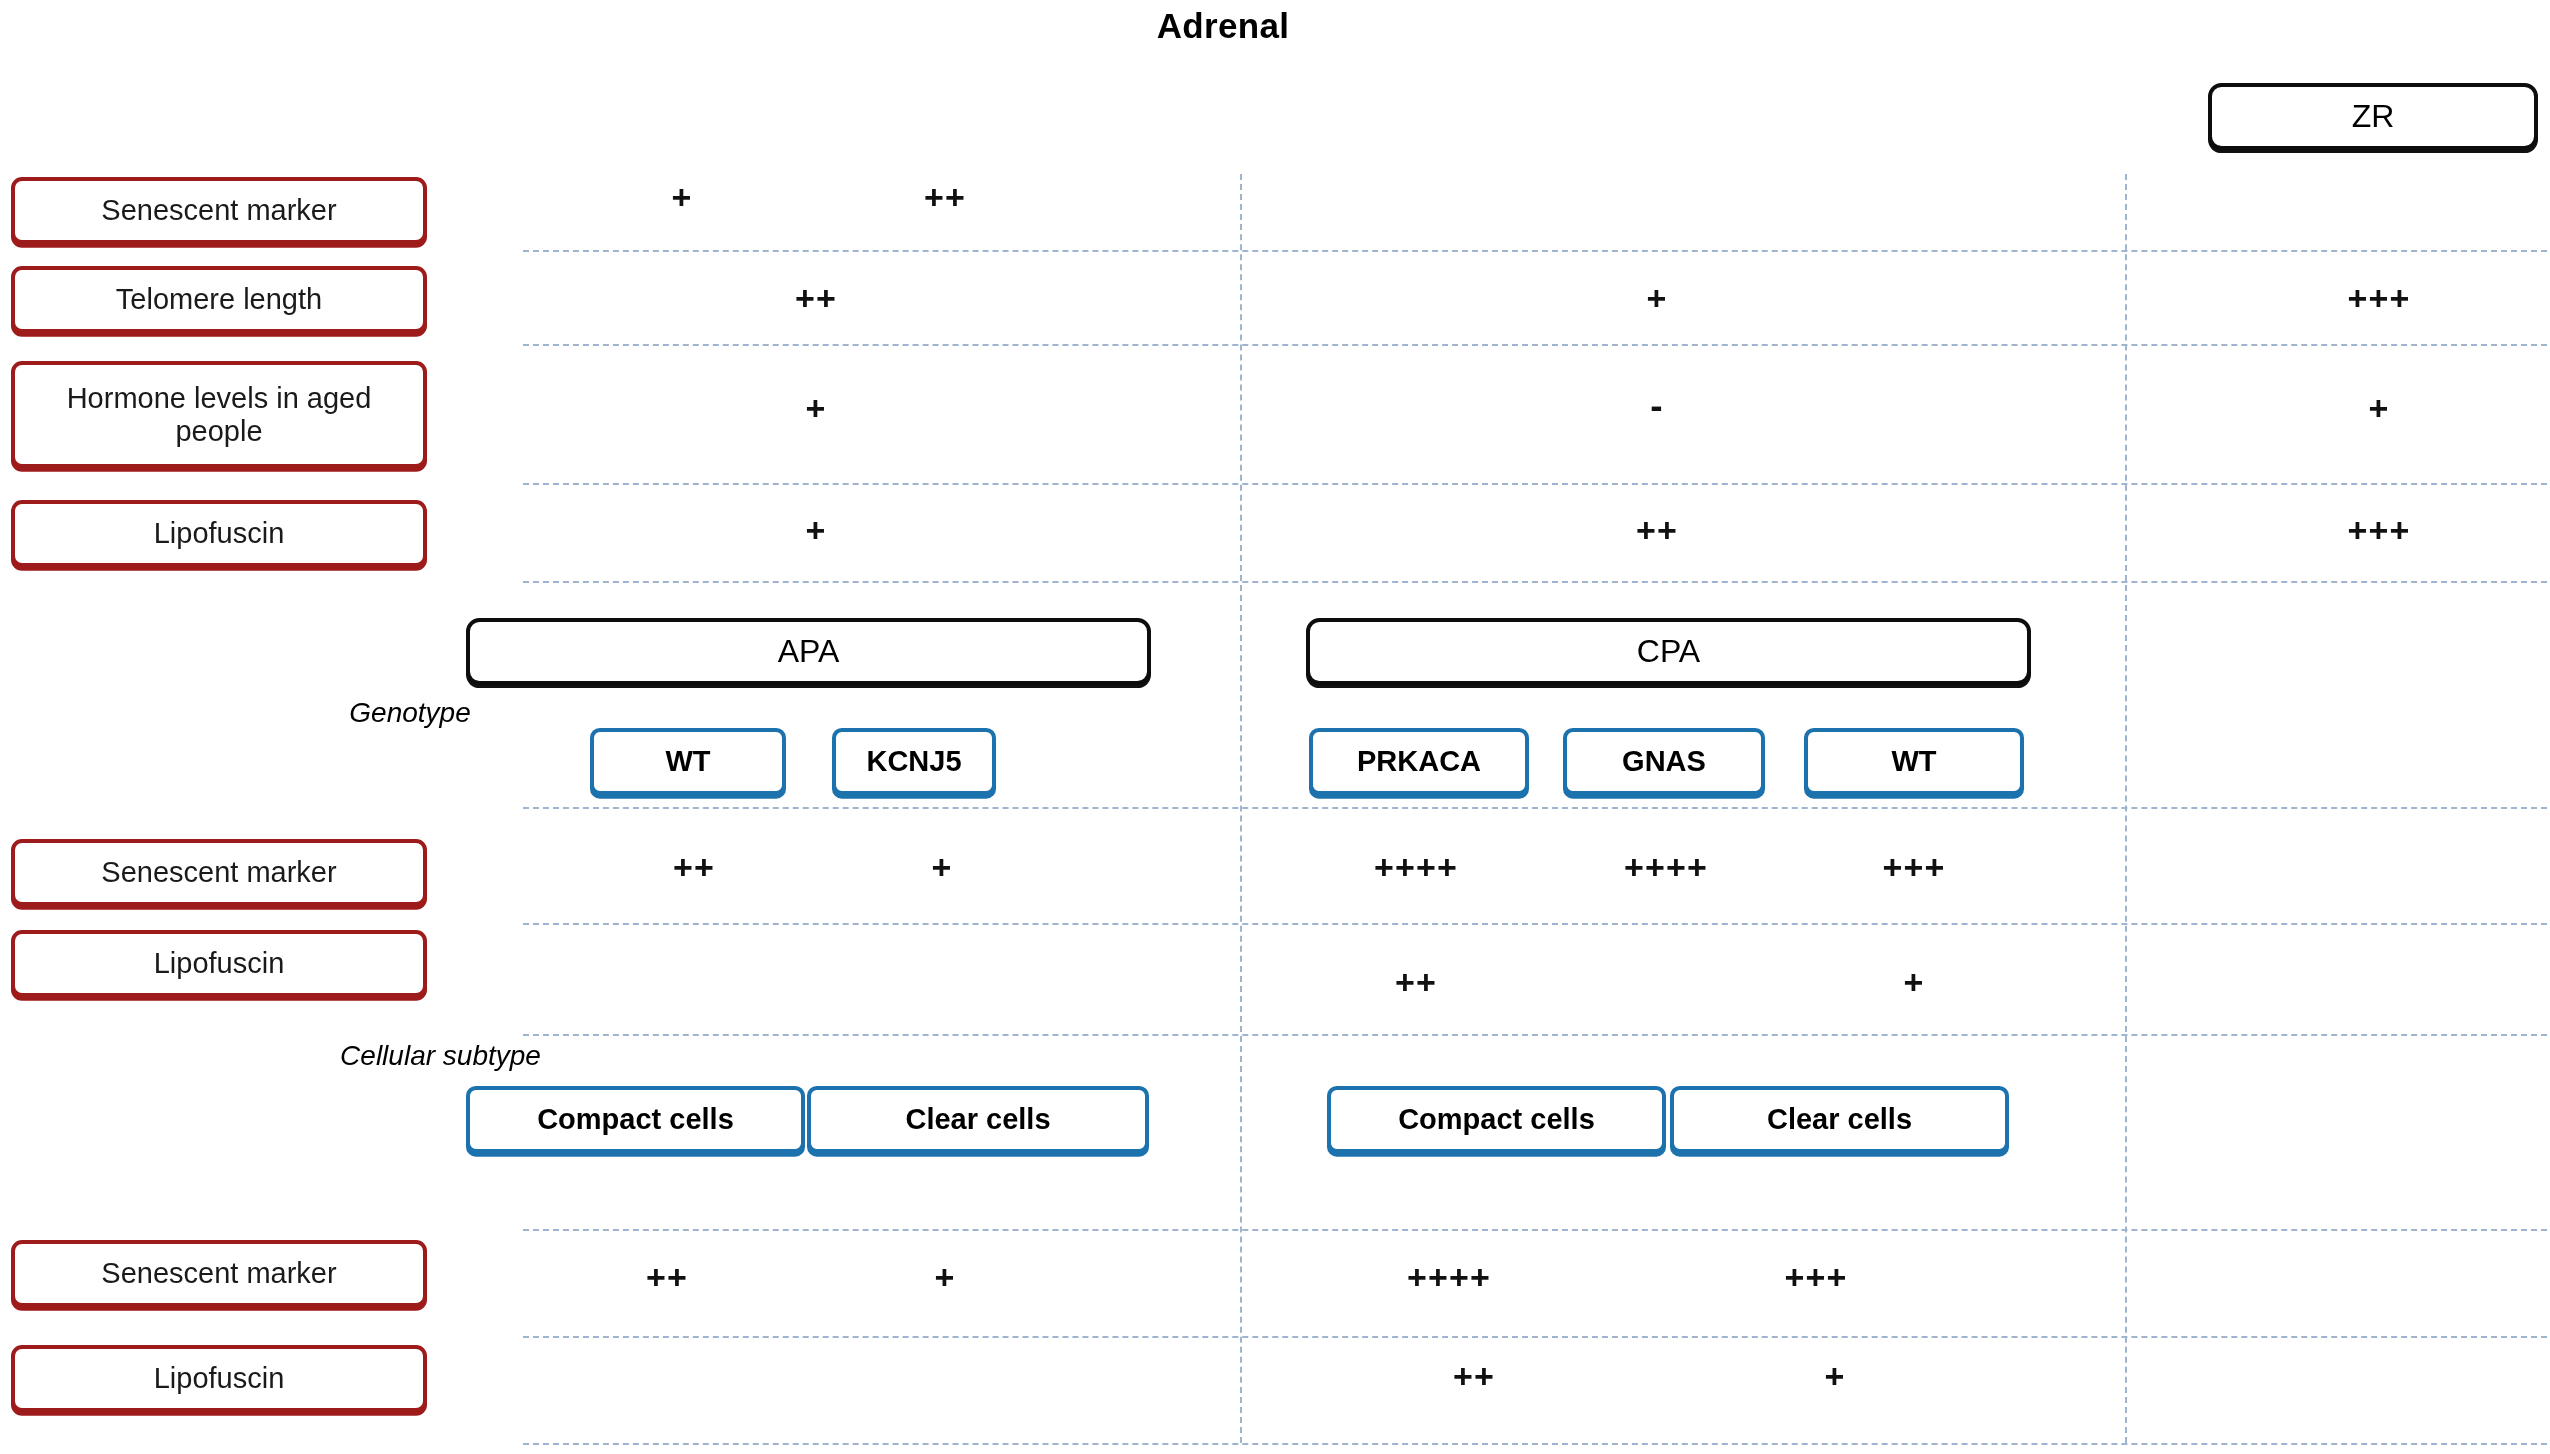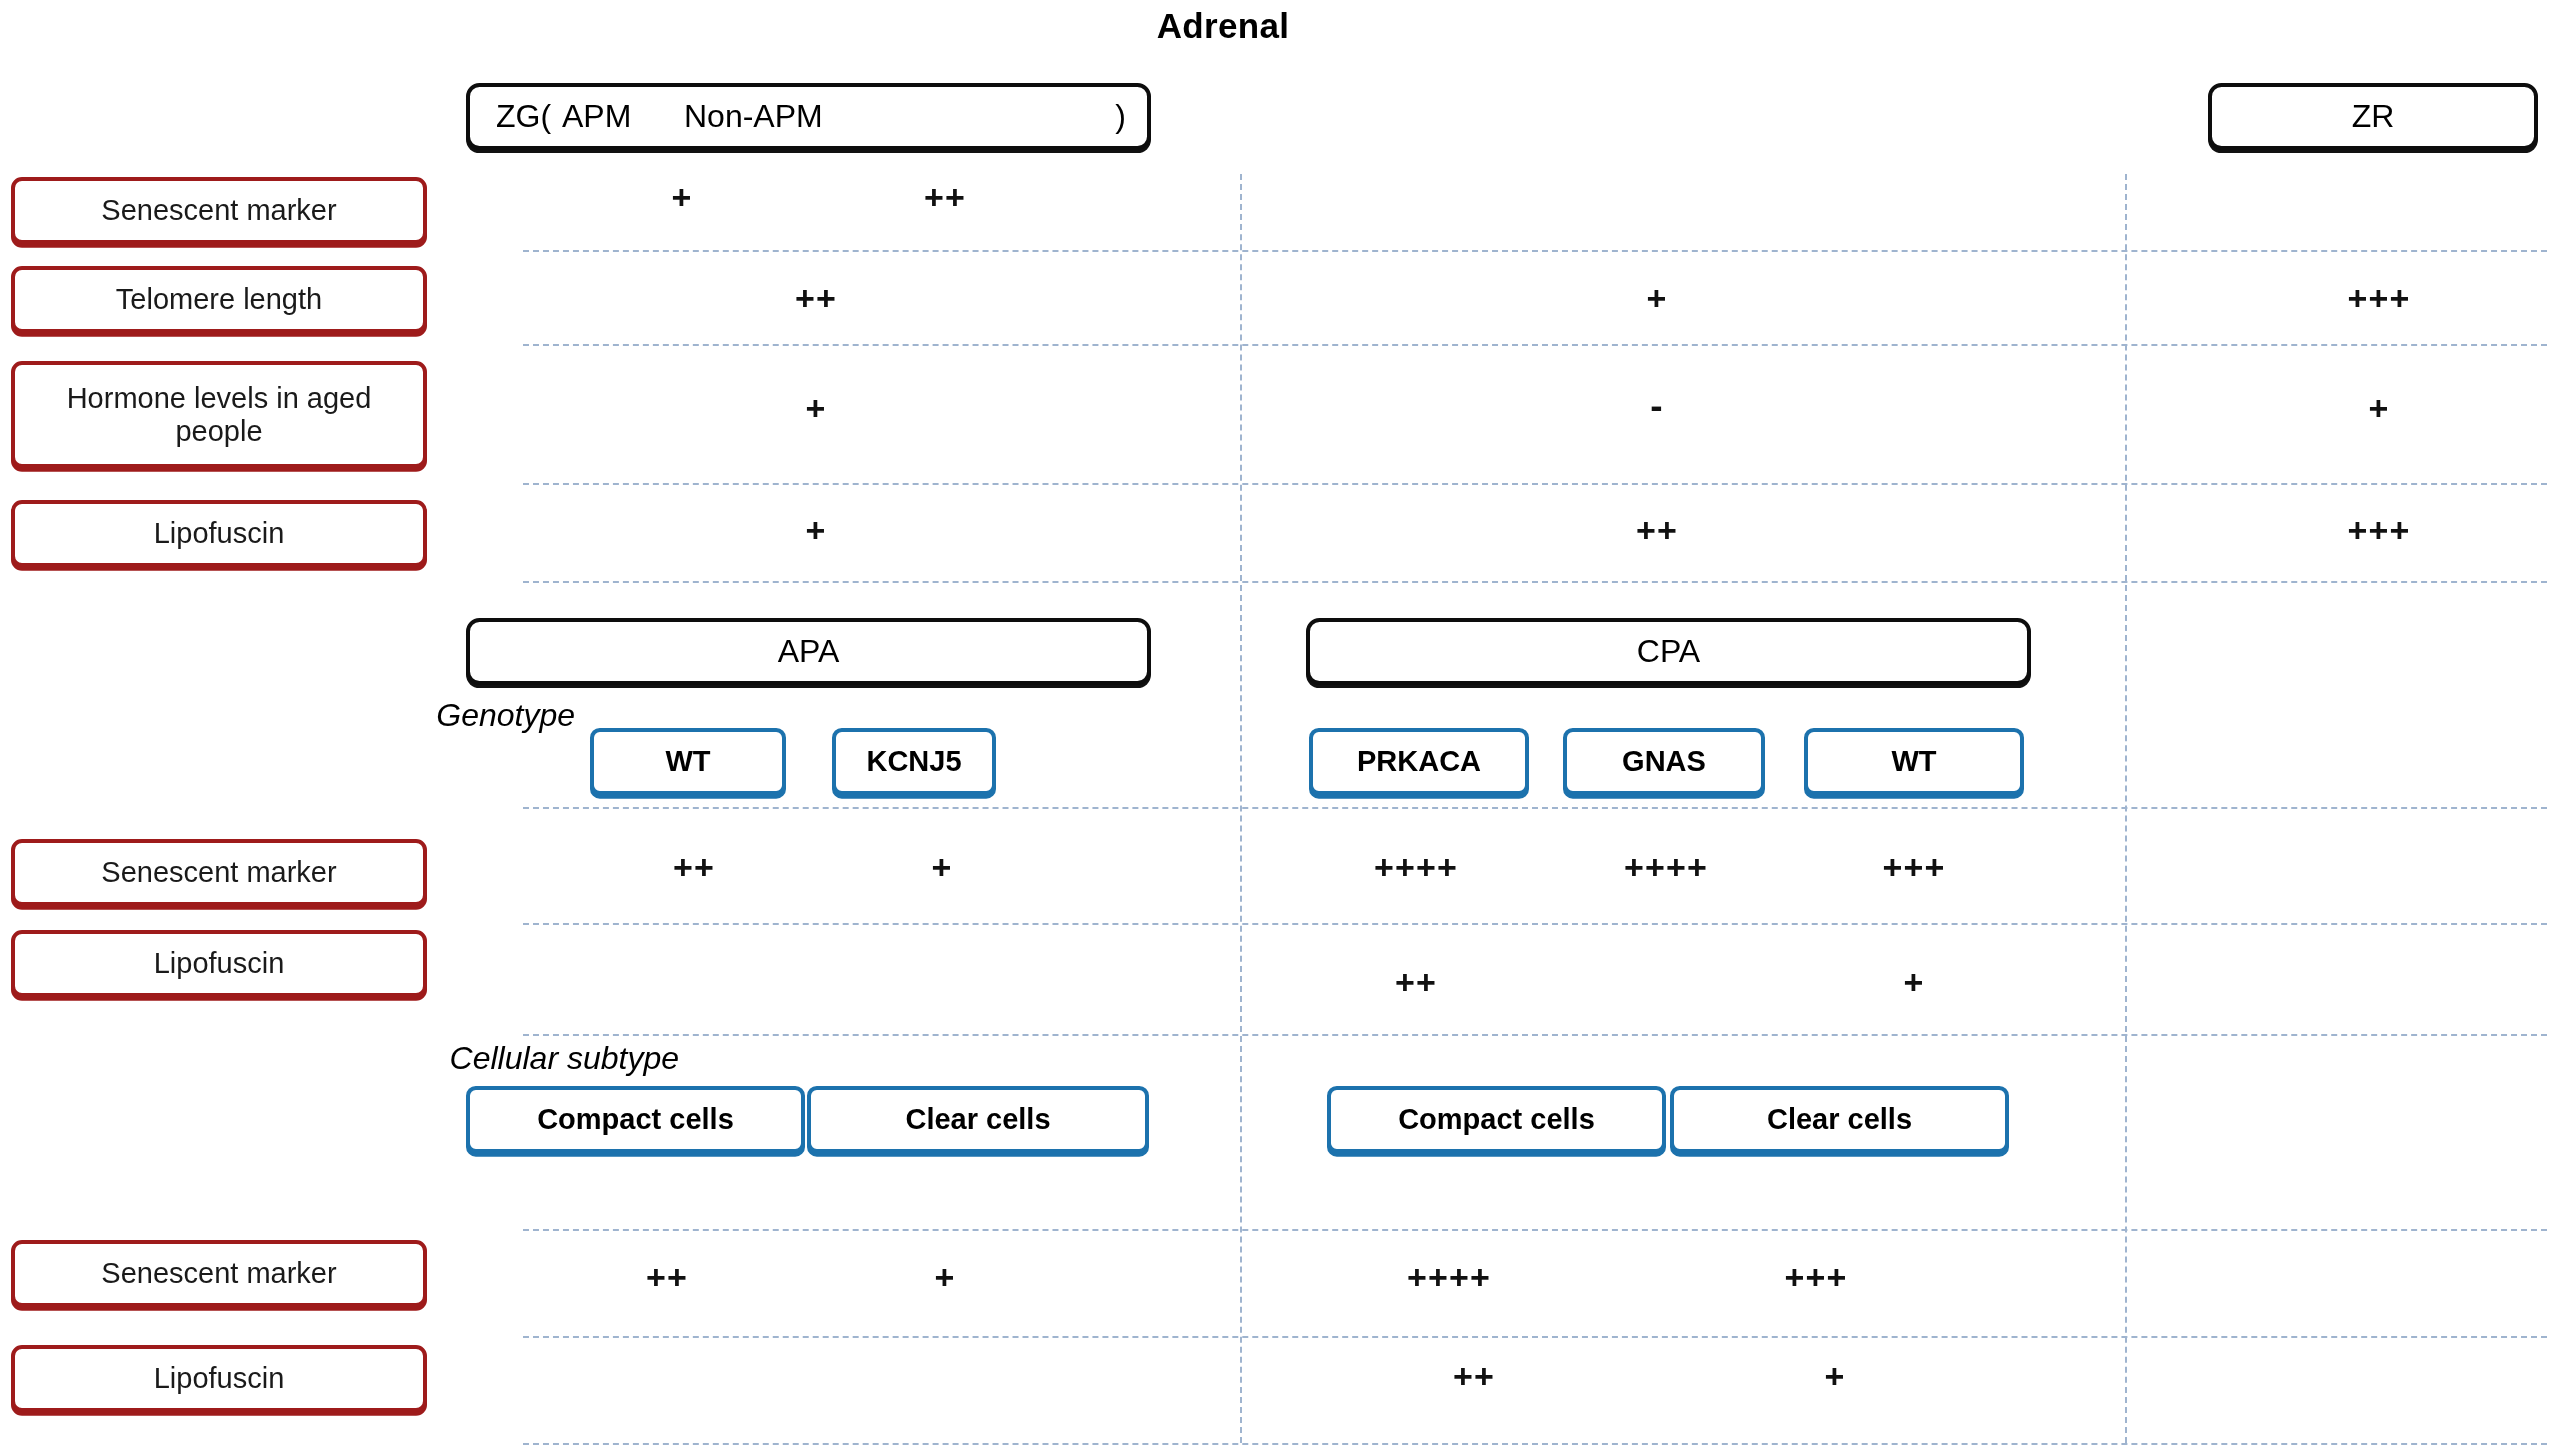--- a/index.html
+++ b/index.html
@@ -81,23 +81,23 @@
     color:#1a1a1a;
     font-size:29px;
     line-height:1.12;
     padding:0 8.6px;
     box-shadow:0 3.7px 0 0 #9e1b1b;
   }
 
   
   .cap{
     font-style:italic;
-    font-size:32px;
-    color:#000;
-    text-align:right;
+    font-size:28px;
+    color:#000;
+    text-align:center;
     white-space:nowrap;
   }
 
   
   .hrule{
     border-top:2.4px dashed #9fb4cf;
     height:0;
   }
   .vrule{
     border-left:2.4px dashed #9fb4cf;
@@ -130,28 +130,20 @@
   <div class="abs hrule" style="left:523px;top:807px;width:2024px;"></div>
   <div class="abs hrule" style="left:523px;top:923px;width:2024px;"></div>
   <div class="abs hrule" style="left:523px;top:1034px;width:2024px;"></div>
   <div class="abs hrule" style="left:523px;top:1229px;width:2024px;"></div>
   <div class="abs hrule" style="left:523px;top:1336px;width:2024px;"></div>
   <div class="abs hrule" style="left:523px;top:1443px;width:2024px;"></div>
 
   <div class="abs vrule" style="left:1240px;top:174px;height:1269px;"></div>
   <div class="abs vrule" style="left:2125px;top:174px;height:1269px;"></div>
 
-  <div class="abs zbox" style="left:466px;top:83px;width:685px;height:67px;position:absolute;">
-    <div class="zg-inner" style="position:relative;">
-      <span class="zg-lead">ZG(</span>
-      <span class="zg-apm">APM</span>
-      <span class="zg-non">Non-APM</span>
-      <span class="zg-close">)</span>
-    </div>
-  </div>
 
 
   <div class="abs zbox" style="left:2208px;top:83px;width:330px;height:67px;">ZR</div>
 
   <div class="abs rbox" style="left:11px;top:177px;width:416px;height:67px;">Senescent marker</div>
 
   <div class="abs rbox" style="left:11px;top:361px;width:416px;height:107px;">Hormone levels in aged people</div>
 
   <div class="abs rbox" style="left:11px;top:266px;width:416px;height:67px;">Telomere length</div>
 

